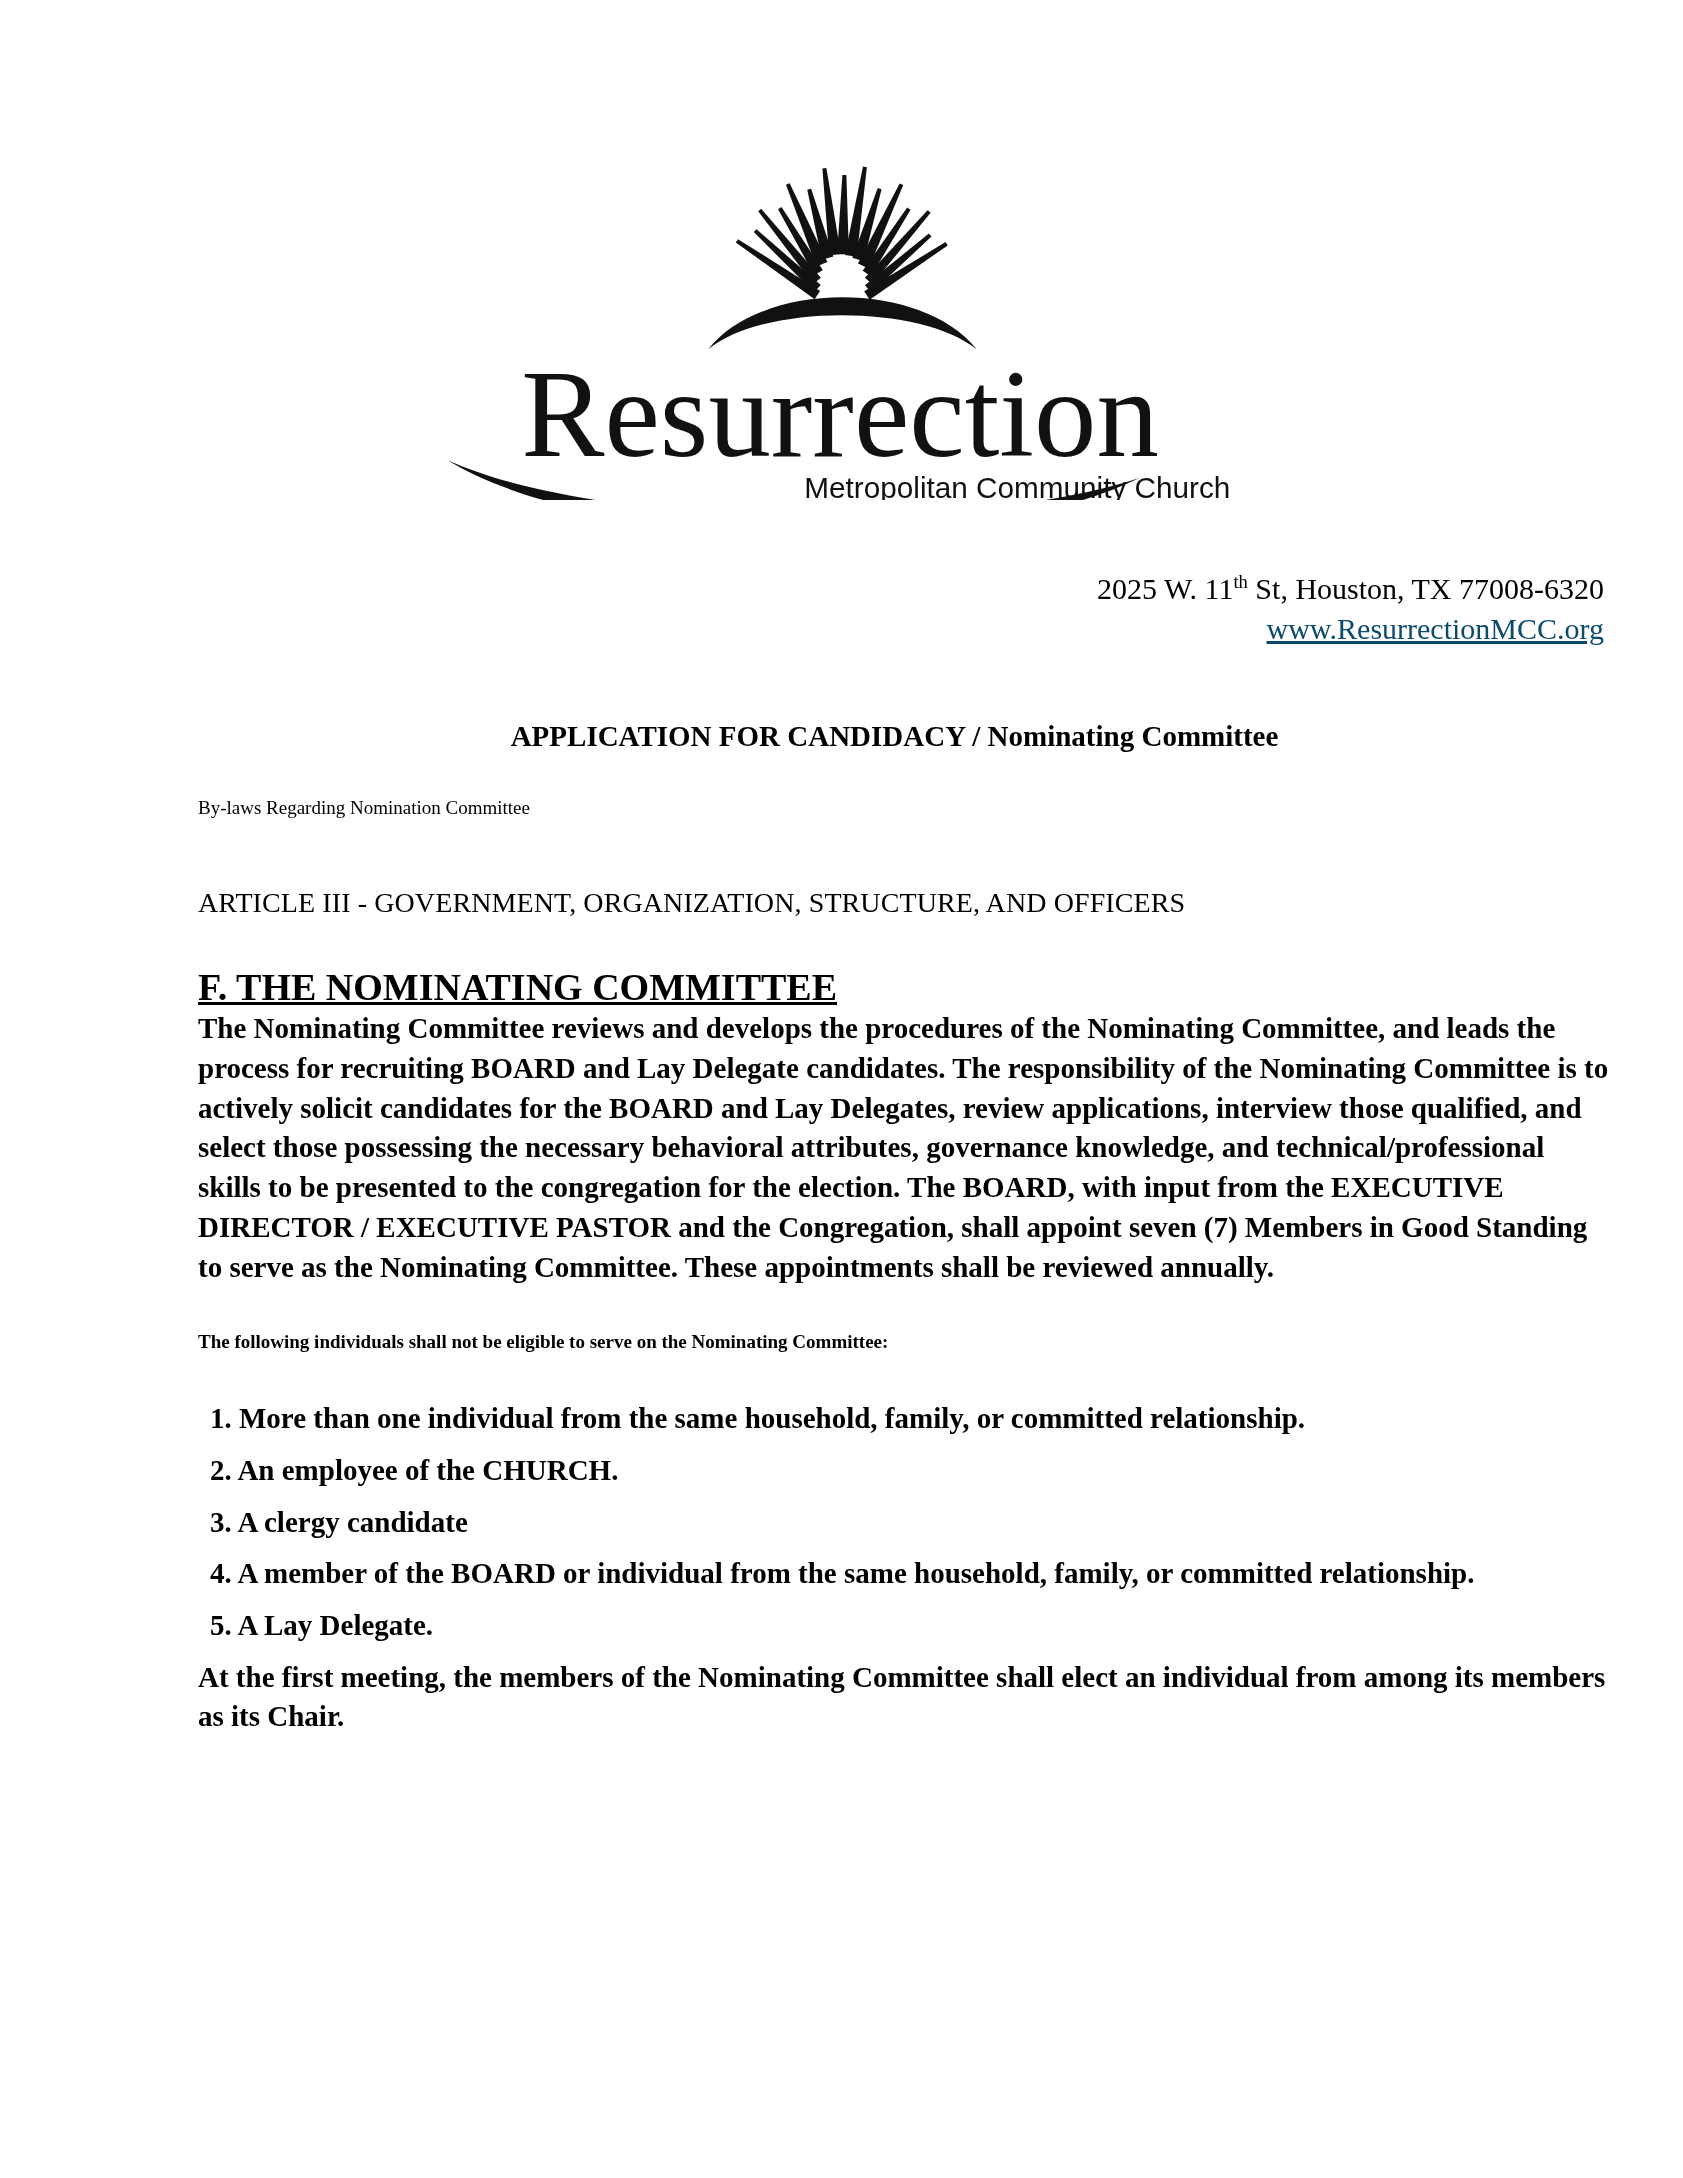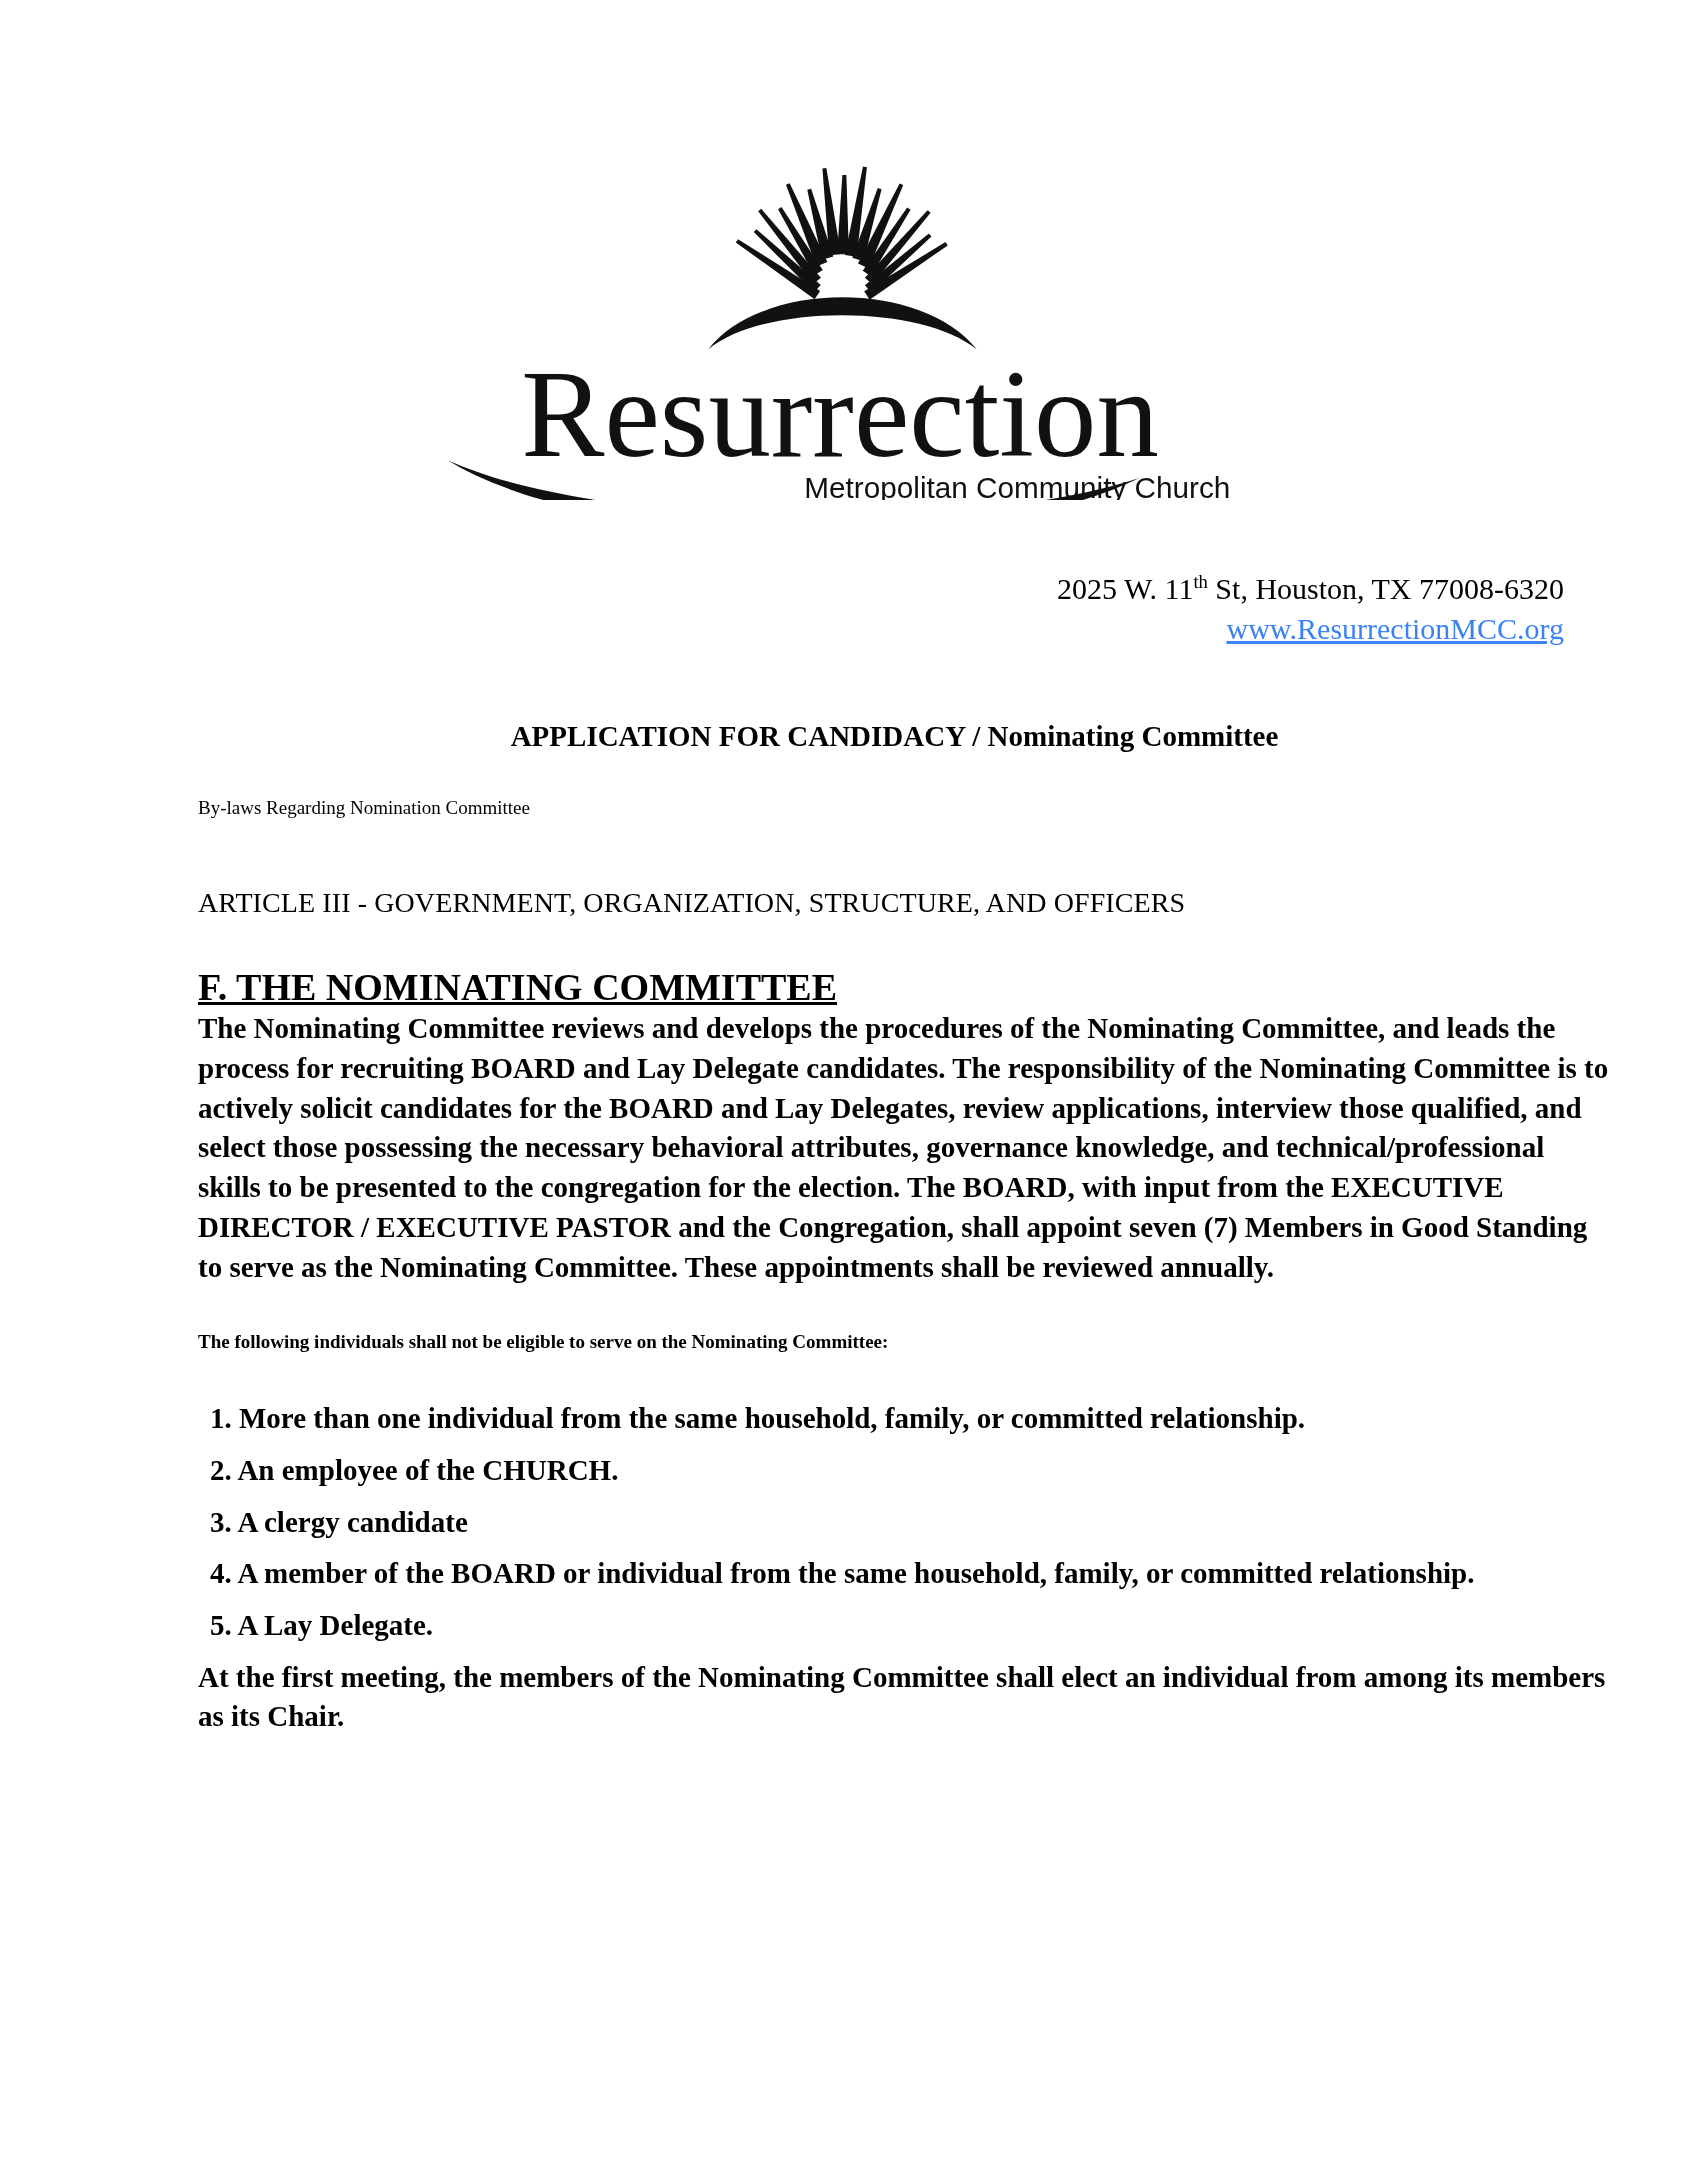--- a/index.html
+++ b/index.html
@@ -36,35 +36,35 @@
   }
   .logo svg {
     display: block;
     width: 832px;
     height: 337px;
   }
 
   
   .address-block {
     margin-top: 69px;
-    padding-right: 119px;
+    padding-right: 79px;
     text-align: right;
     font-size: 30px;
     line-height: 1.34;
   }
   .address-line {
     white-space: nowrap;
   }
   .address-line sup {
     font-size: 0.62em;
     vertical-align: super;
     line-height: 0;
   }
   .website-link {
-    color: #3b82f6;
+    color: #0c4a6e;
     text-decoration: underline;
     cursor: pointer;
   }
 
   
   .content {
     padding-left: 198px;
     padding-right: 72px;
   }
   .doc-title {

